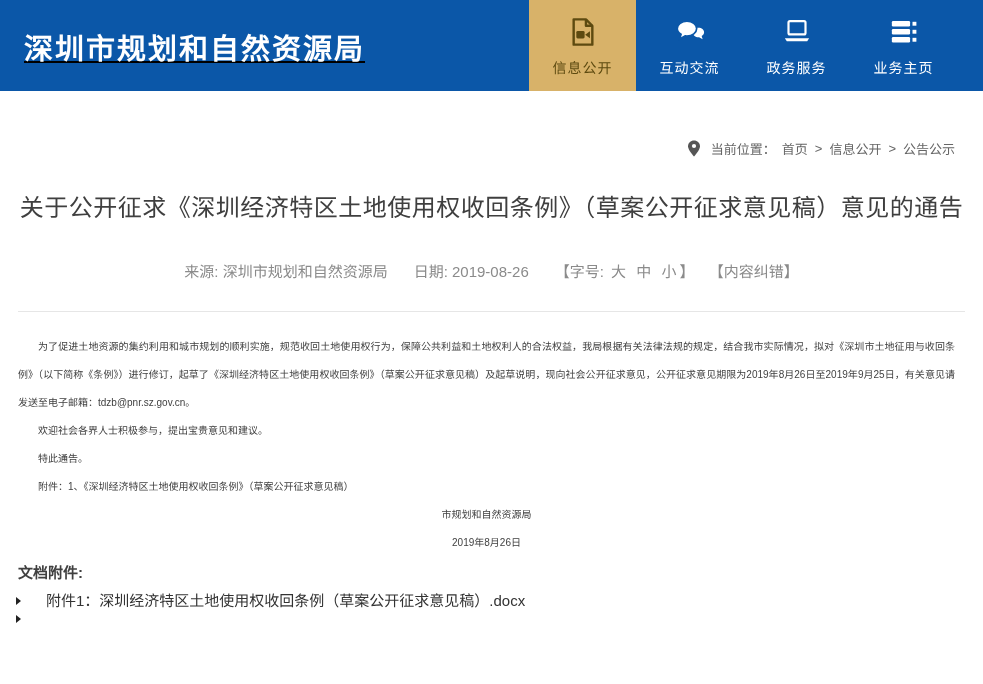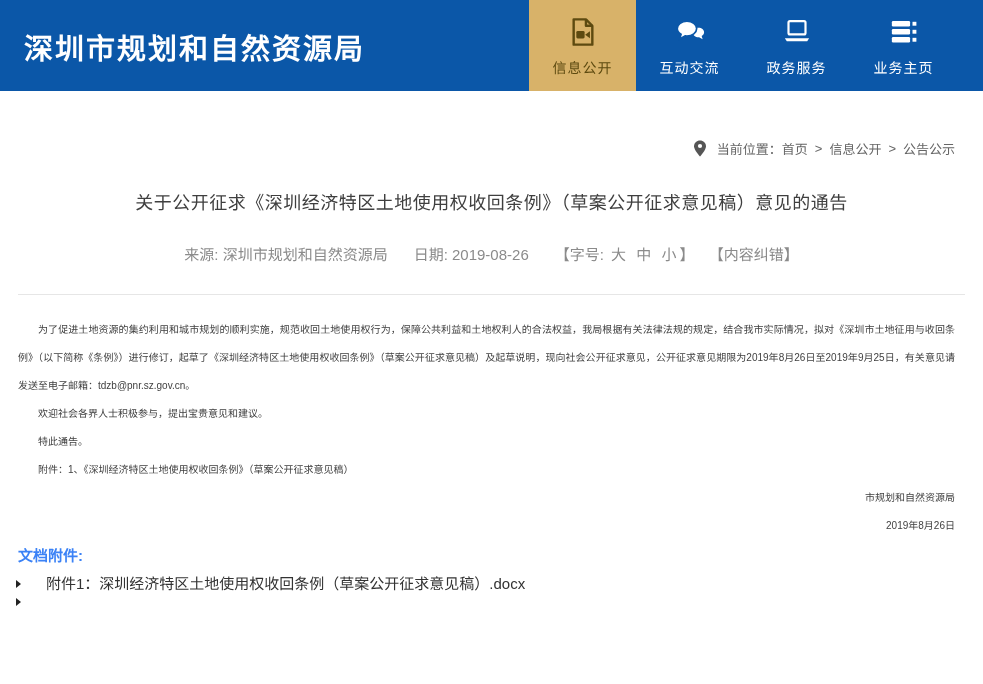--- a/index.html
+++ b/index.html
@@ -1,58 +1,58 @@
 <!DOCTYPE html>
 <html lang="zh-CN"><head>
 <meta charset="utf-8">
 <style>
   * { margin:0; padding:0; box-sizing:border-box; }
   html,body { width:983px; height:684px; background:#ffffff; overflow:hidden;
     font-family:"Liberation Sans","DejaVu Sans",sans-serif; }
 
   
   .site-header { position:relative; width:983px; height:91px; background:#0b57a8;
-    display:flex; align-items:center; }
+    display:flex; align-items:center;text-decoration:underline; }
   .site-title { color:#ffffff; font-size:29px; font-weight:bold; letter-spacing:2px;
     margin-left:24px; white-space:nowrap; cursor:pointer; }
   .nav-tabs { position:absolute; right:26px; top:0; height:91px; display:flex; }
   .tab { width:107px; height:91px; display:flex; flex-direction:column; align-items:center;
     justify-content:flex-start; padding-top:13px; cursor:pointer; color:#ffffff; }
   .tab .tab-icon { height:38px; display:flex; align-items:center; justify-content:center; }
   .tab .tab-label { font-size:14px; margin-top:6px; letter-spacing:1px; }
   .tab.active { background:#d8b269; color:#5d4a10; }
 
   
   .breadcrumb-row { margin-top:47px; padding-right:28px; display:flex; align-items:center;
     justify-content:flex-end; height:20px; font-size:13px; color:#666666; }
   .breadcrumb-row .pin { margin-right:10px; display:flex; align-items:center; }
   .breadcrumb-row a { color:#666666; text-decoration:none; cursor:pointer; }
   .crumb-sep { margin:0 7px; color:#666666; }
-  .crumb-label { }
+  .crumb-label { margin-right:6px; }
 
   
-  .article-title { margin-top:30px; text-align:center; font-size:18px; font-weight:normal;
+  .article-title { margin-top:30px; text-align:center; font-size:24px; font-weight:normal;
     color:#3f3f3f; letter-spacing:0.5px; }
-  .meta-row { margin-top:29px; text-align:center; font-size:15px; color:#8b8b8b; }
+  .meta-row { margin-top:37px; text-align:center; font-size:15px; color:#8b8b8b; }
   .meta-row .gap { display:inline-block; width:26px; }
   .meta-row .sz { margin:0 3px; cursor:pointer; }
   .meta-row .corr { cursor:pointer; margin-left:10px; }
   .divider { margin:30px 18px 0 18px; border:none; border-top:1px solid #e6e6e6; height:0; }
 
   
   .content { margin-top:21px; padding:0 28px 0 18px; font-size:10px; line-height:28px;
     color:#414141; }
   .content p { text-indent:2em; }
   .content p.justify { text-align:justify; }
-  .content p.right { text-align:right; text-indent:0; }
+  .content p.right { text-align:center; text-indent:0; }
 
   
   .attachments { margin-top:2px; padding:0 28px 0 16px; font-size:15px; line-height:28px;
     color:#333333; }
-  .attach-label { font-weight:bold; color:#3b82f6; padding-left:2px; }
+  .attach-label { font-weight:bold; color:#404040; padding-left:2px; }
   .attach-item { display:flex; align-items:center; cursor:pointer;gap:22px; }
   .tri { width:0; height:0; border-top:4px solid transparent; border-bottom:4px solid transparent;
     border-left:5px solid #222222; margin-right:3px; flex:0 0 auto; }
   .attach-item a { color:#333333; text-decoration:none; }
 </style>
 </head>
 <body>
 
 <header class="site-header">
   <div class="site-title">深圳市规划和自然资源局</div>

